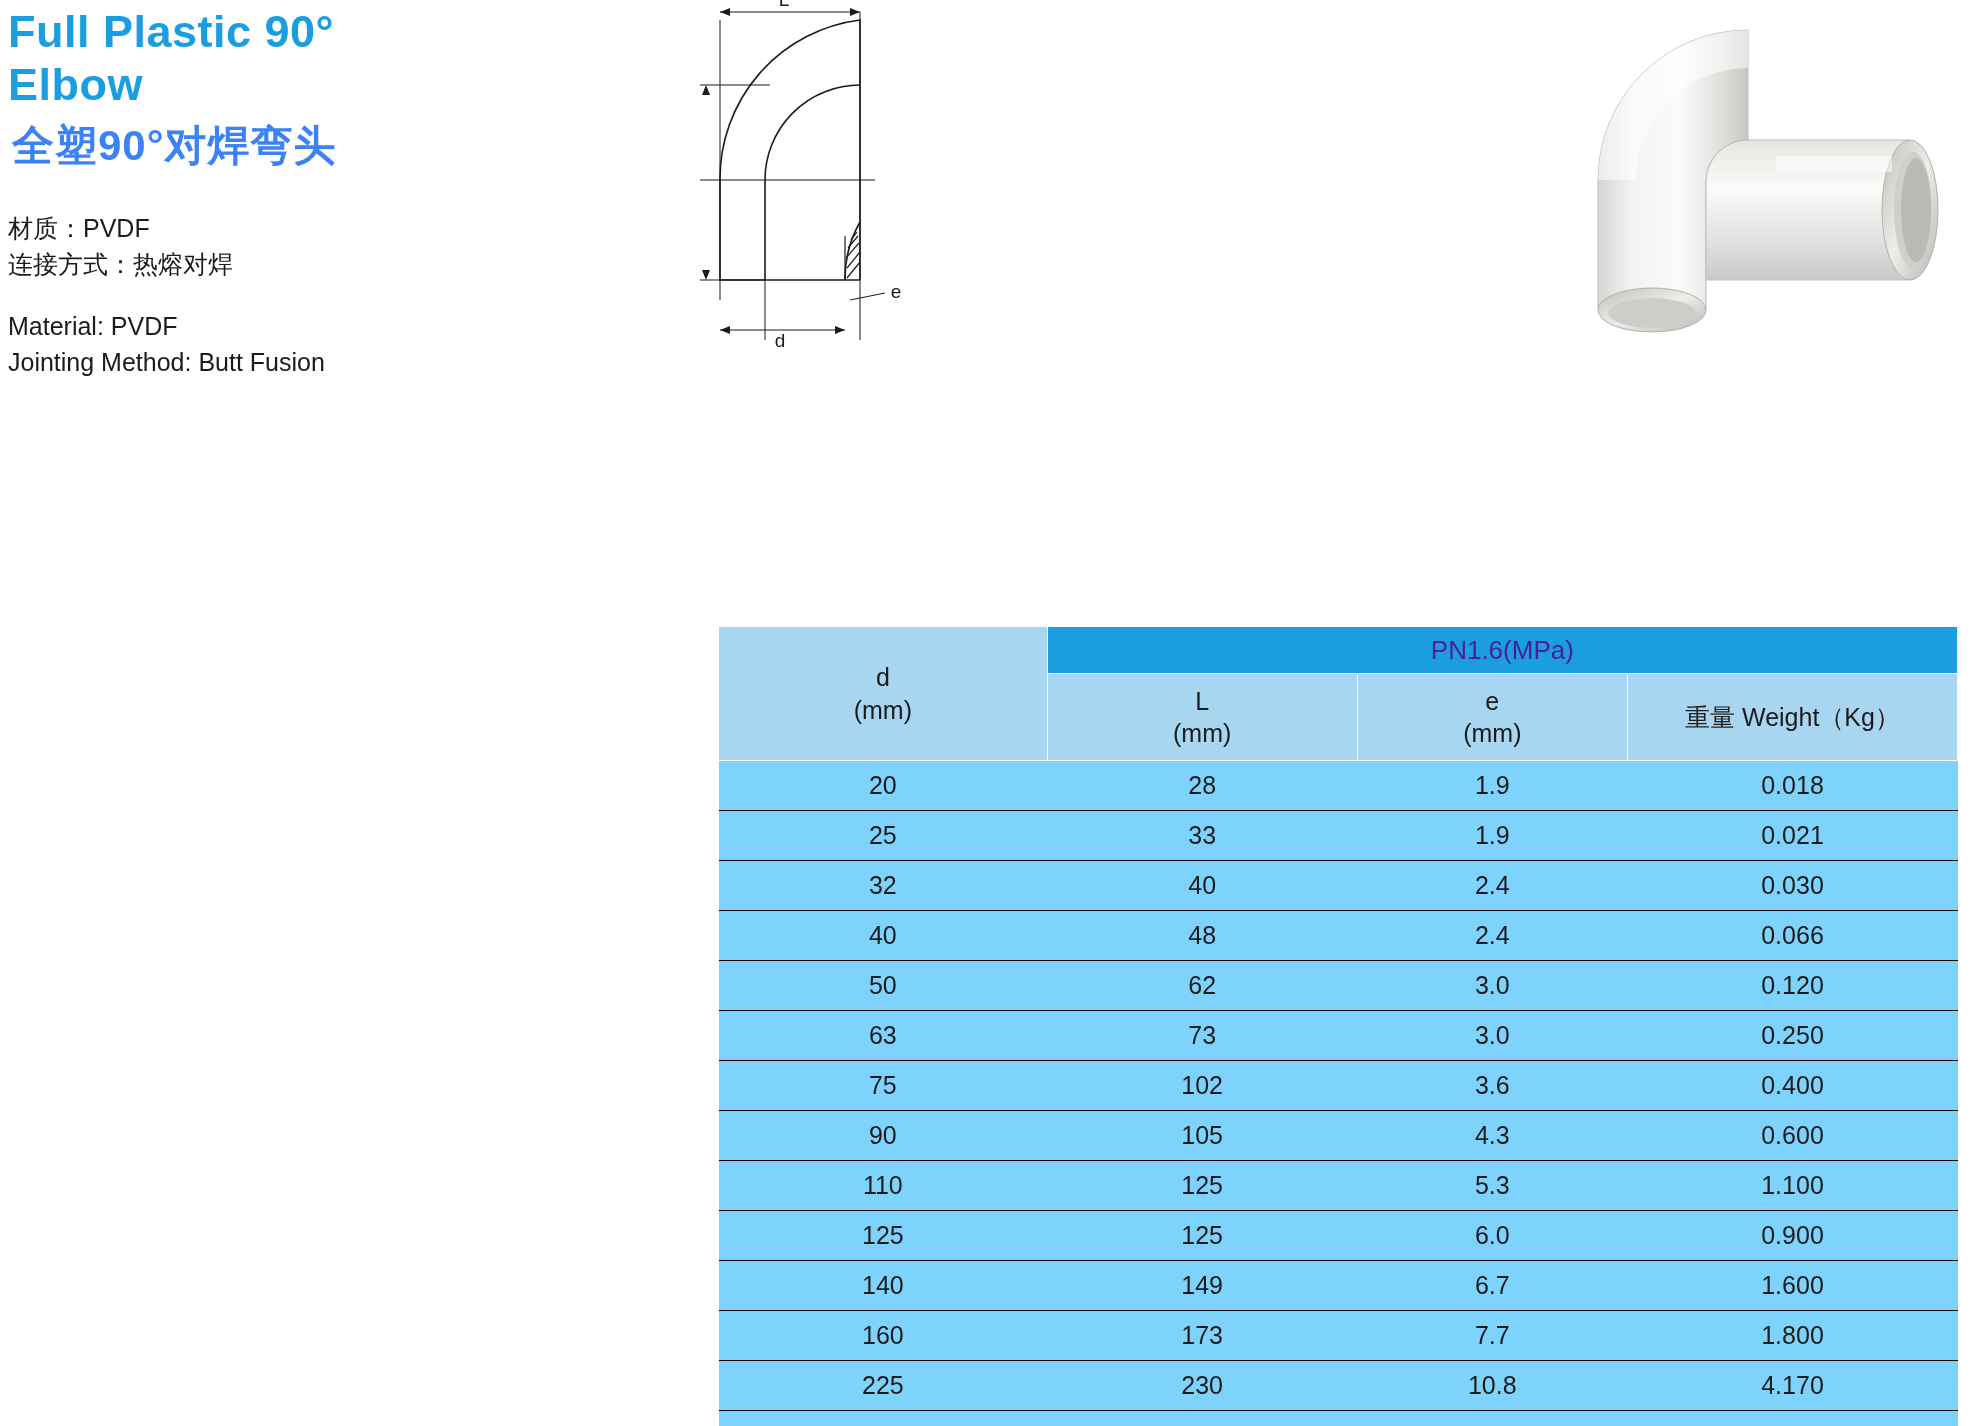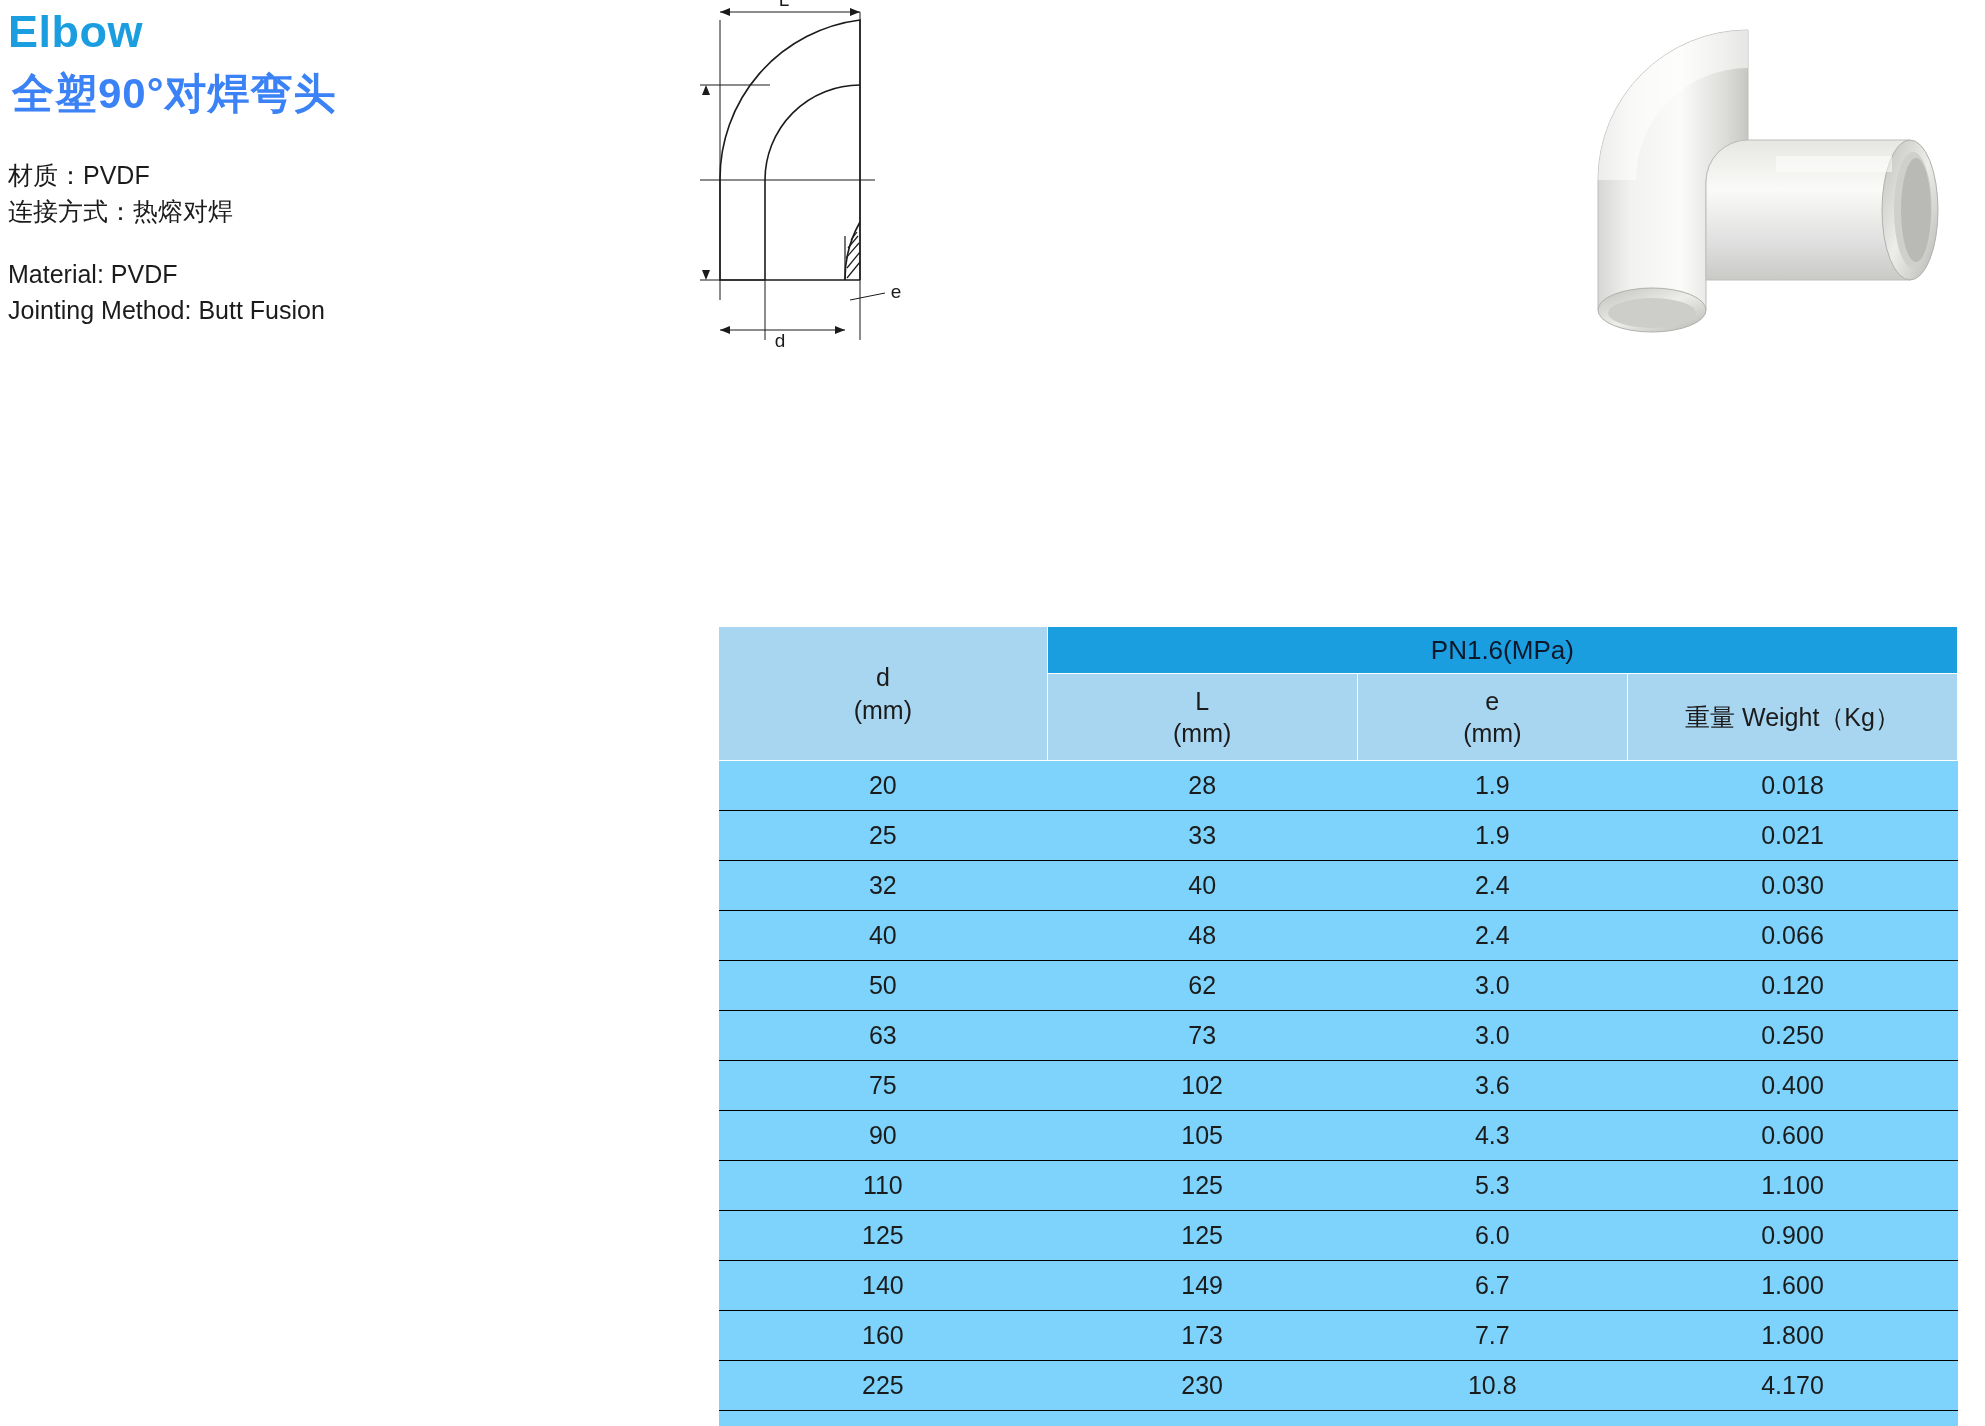--- a/index.html
+++ b/index.html
@@ -89,21 +89,21 @@
   }
   .hdr-light {
     background: #a8d5f0;
     color: #1b1b1b;
     font-weight: normal;
     font-size: 25px;
     line-height: 1.3;
   }
   .hdr-strong {
     background: #1a9ee0;
-    color: #0f172a;
+    color: #4c1d95;
     font-weight: normal;
     font-size: 26px;
     height: 44px;
   }
   .hdr-sub {
     background: #a8d5f0;
     color: #1b1b1b;
     font-weight: normal;
     font-size: 25px;
     line-height: 1.3;
@@ -121,20 +121,21 @@
   }
   .col-l { width: 310px; }
   .col-e { width: 270px; }
   .col-w { width: 330px; }
 </style>
 </head>
 <body>
 
 <div class="left-block">
   <div class="title-en">
+    <div>Full Plastic 90°</div>
     <div>Elbow</div>
   </div>
   <div class="title-cn">全塑90°对焊弯头</div>
 
   <div class="spec-cn">
     <div>材质：PVDF</div>
     <div>连接方式：热熔对焊</div>
   </div>
 
   <div class="spec-en">

